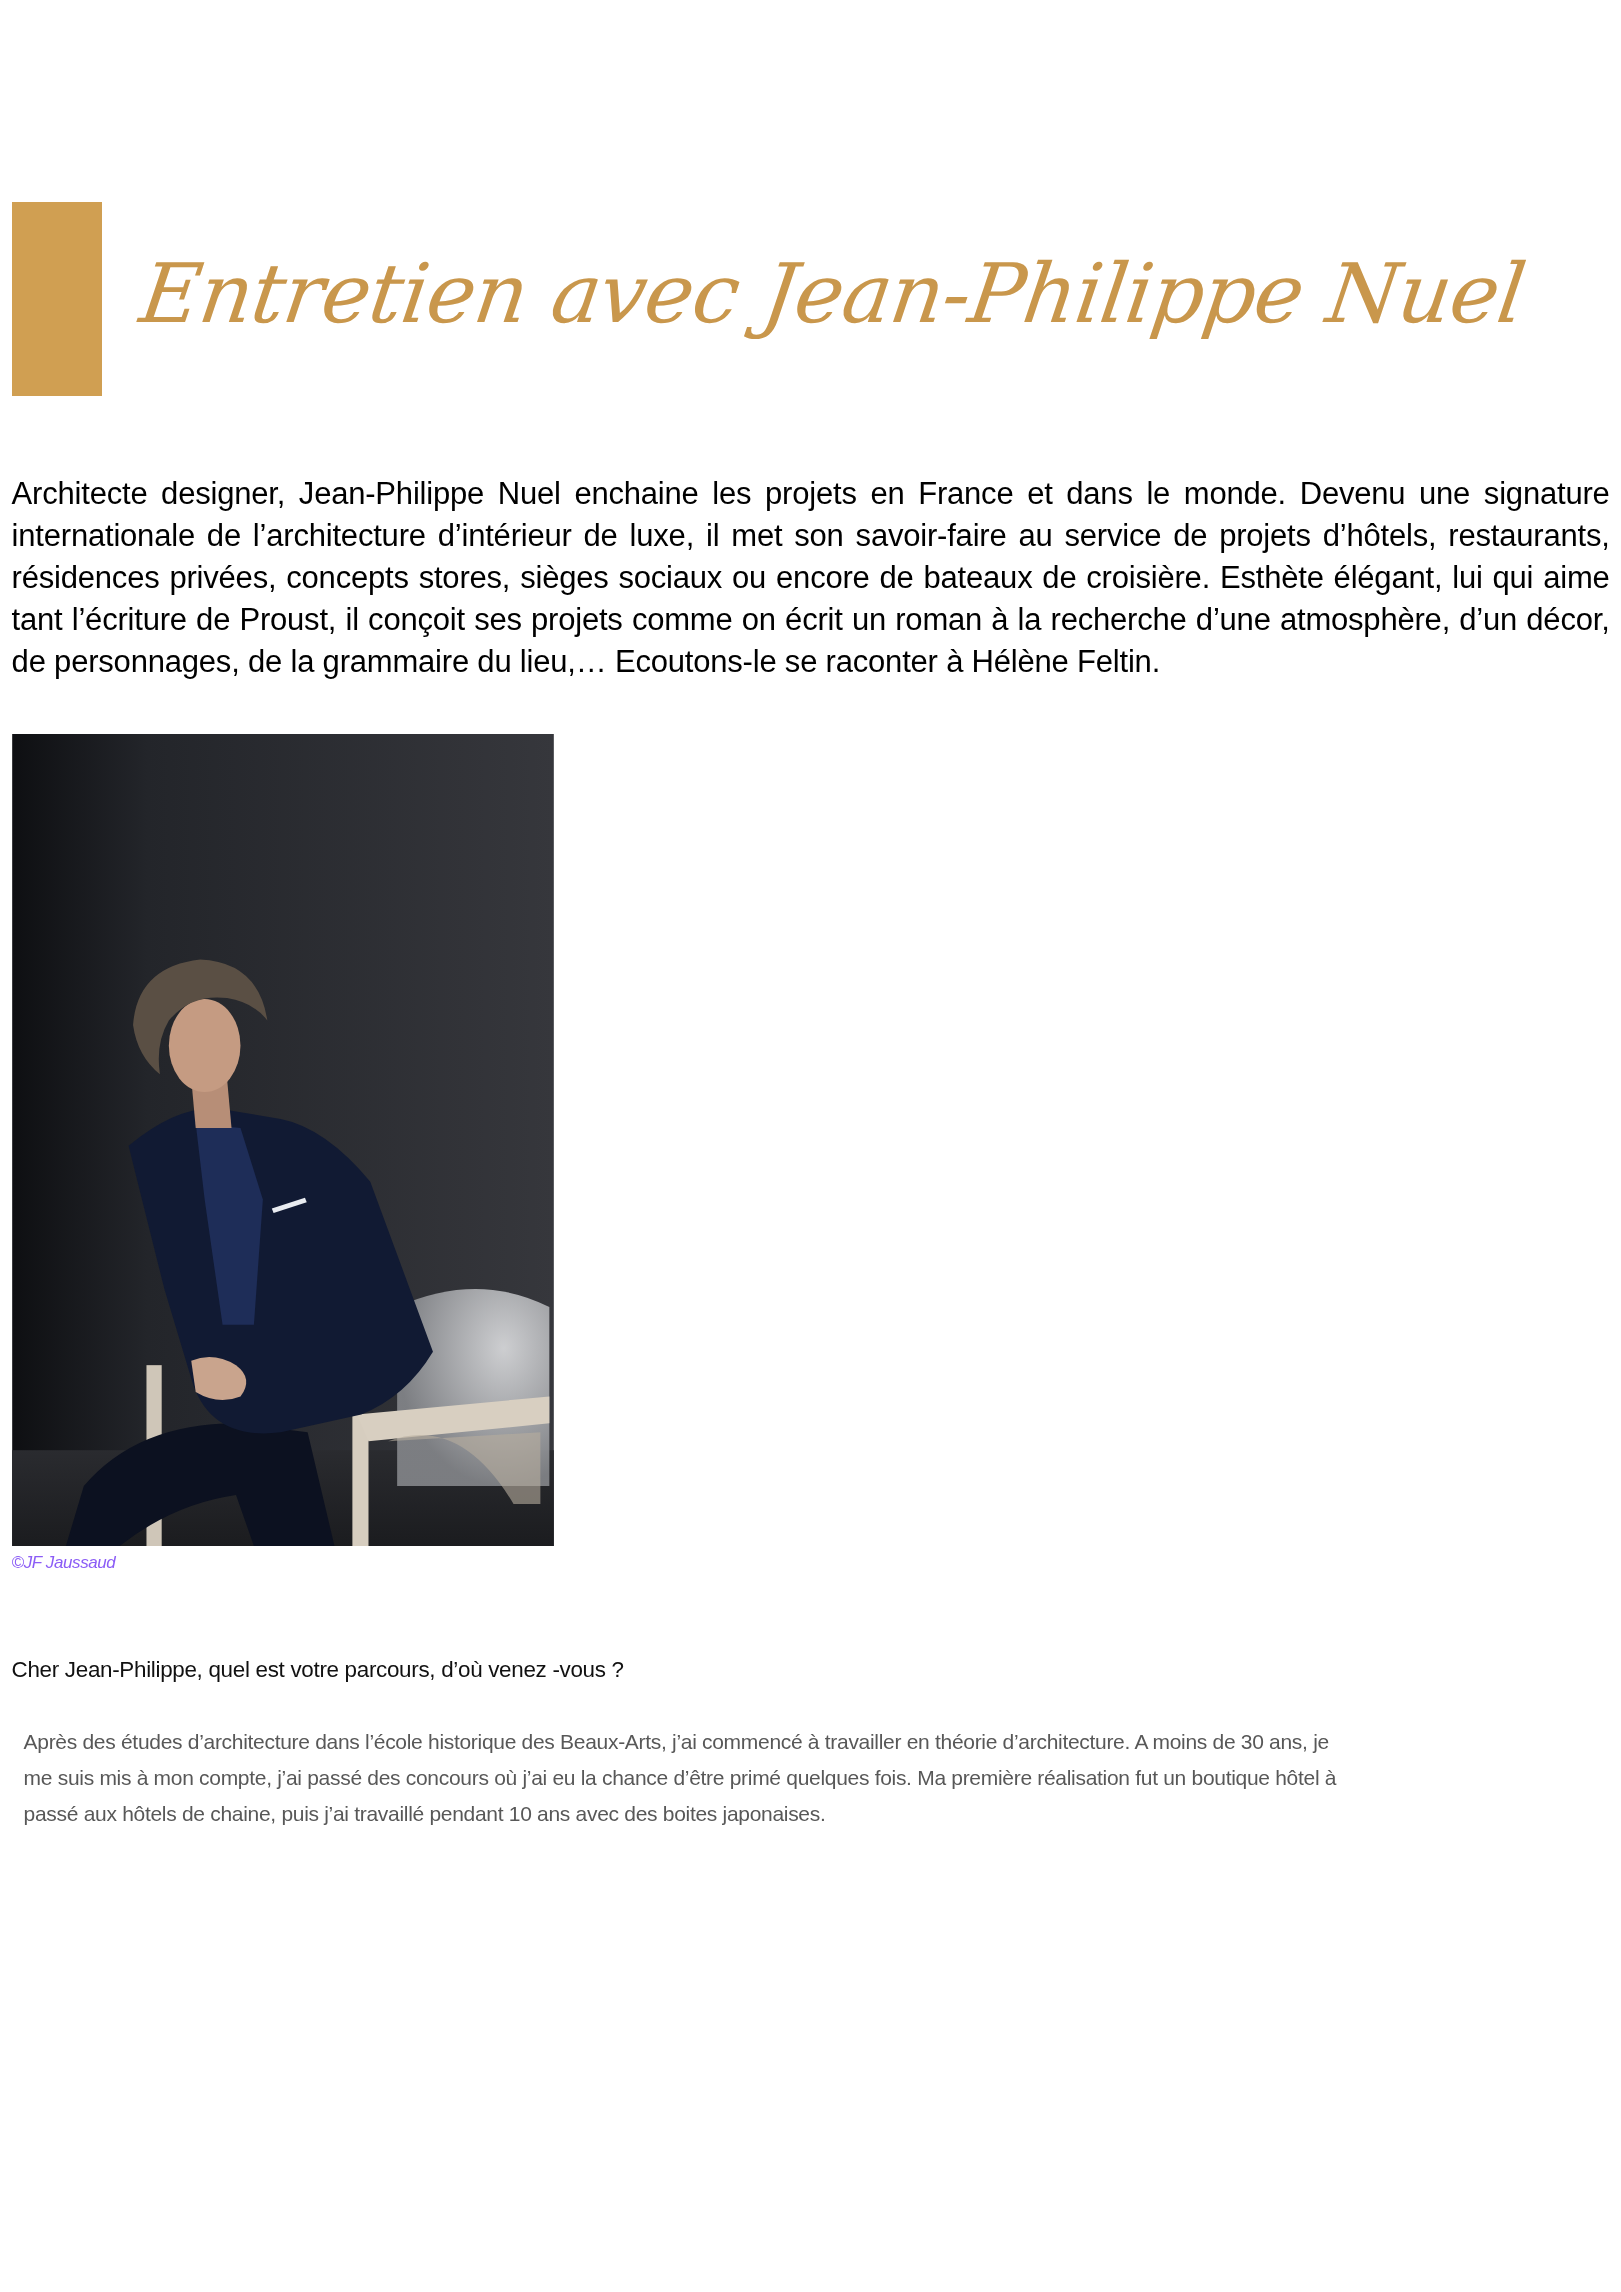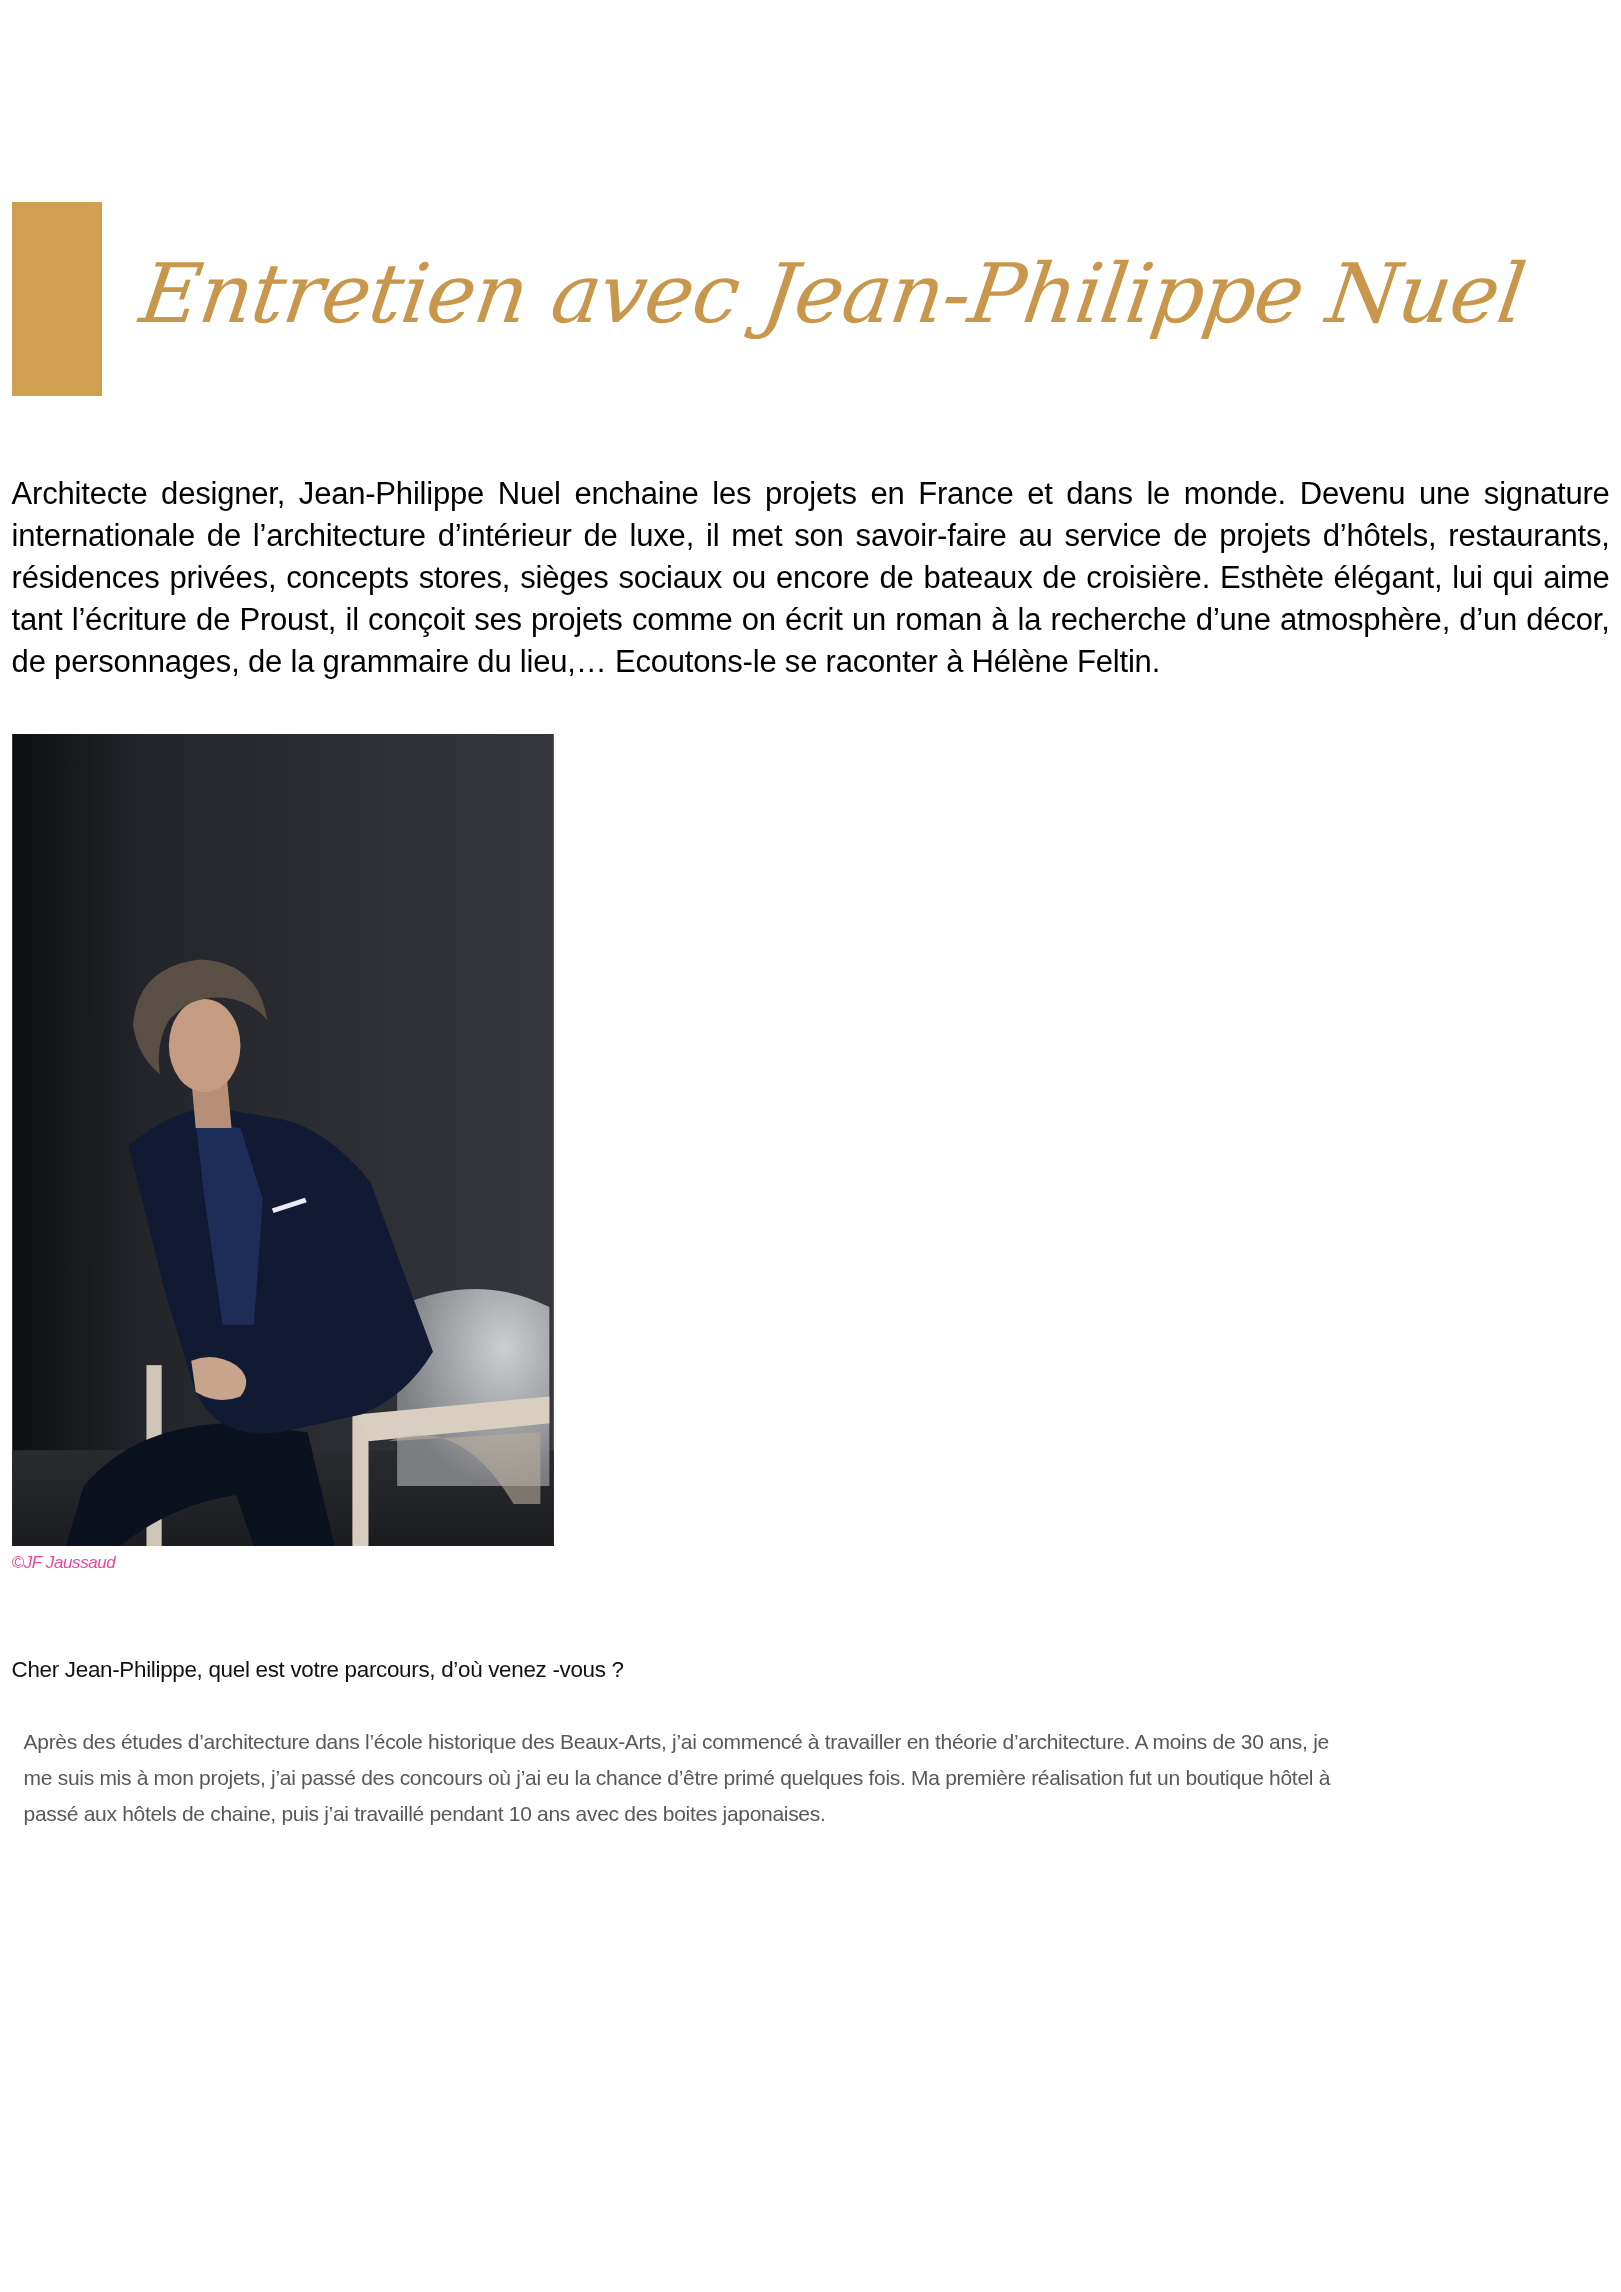--- a/index.html
+++ b/index.html
@@ -69,22 +69,22 @@
     <path d="M200 700 Q225 690 250 705 Q270 720 255 740 Q230 750 205 735 Z" fill="#c9a48d"></path>
 
     <path d="M200 385 L240 385 L245 440 L205 440 Z" fill="#b78e77"></path>
 
     <ellipse cx="215" cy="348" rx="40" ry="52" fill="#c59b82"></ellipse>
 
     <path d="M135 325 Q140 260 210 252 Q275 255 285 320 Q270 300 240 295 Q200 290 175 320 Q160 345 165 380 Q140 360 135 325 Z" fill="#5a4f44"></path>
   </svg>
 </div>
 
-<div class="caption" style="color: #ec4899; font-style: italic;">©JF Jaussaud</div>
+<div class="caption" style="color: #8b5cf6; font-style: italic;">©JF Jaussaud</div>
 
 <div class="question">Cher Jean-Philippe, quel est votre parcours, d’où venez -vous ?</div>
 
 <div class="answer" style="color: rgb(88, 88, 88);">
   <span>Après des études d’architecture dans l’école historique des Beaux-Arts, j’ai commencé à travailler en théorie d’architecture. A moins de 30 ans, je</span>
-  <span>me suis mis à mon projets, j’ai passé des concours où j’ai eu la chance d’être primé quelques fois. Ma première réalisation fut un boutique hôtel à</span>
+  <span>me suis mis à mon compte, j’ai passé des concours où j’ai eu la chance d’être primé quelques fois. Ma première réalisation fut un boutique hôtel à</span>
   <span>passé aux hôtels de chaine, puis j’ai travaillé pendant 10 ans avec des boites japonaises.</span>
 </div>
 
 
 </body></html>

